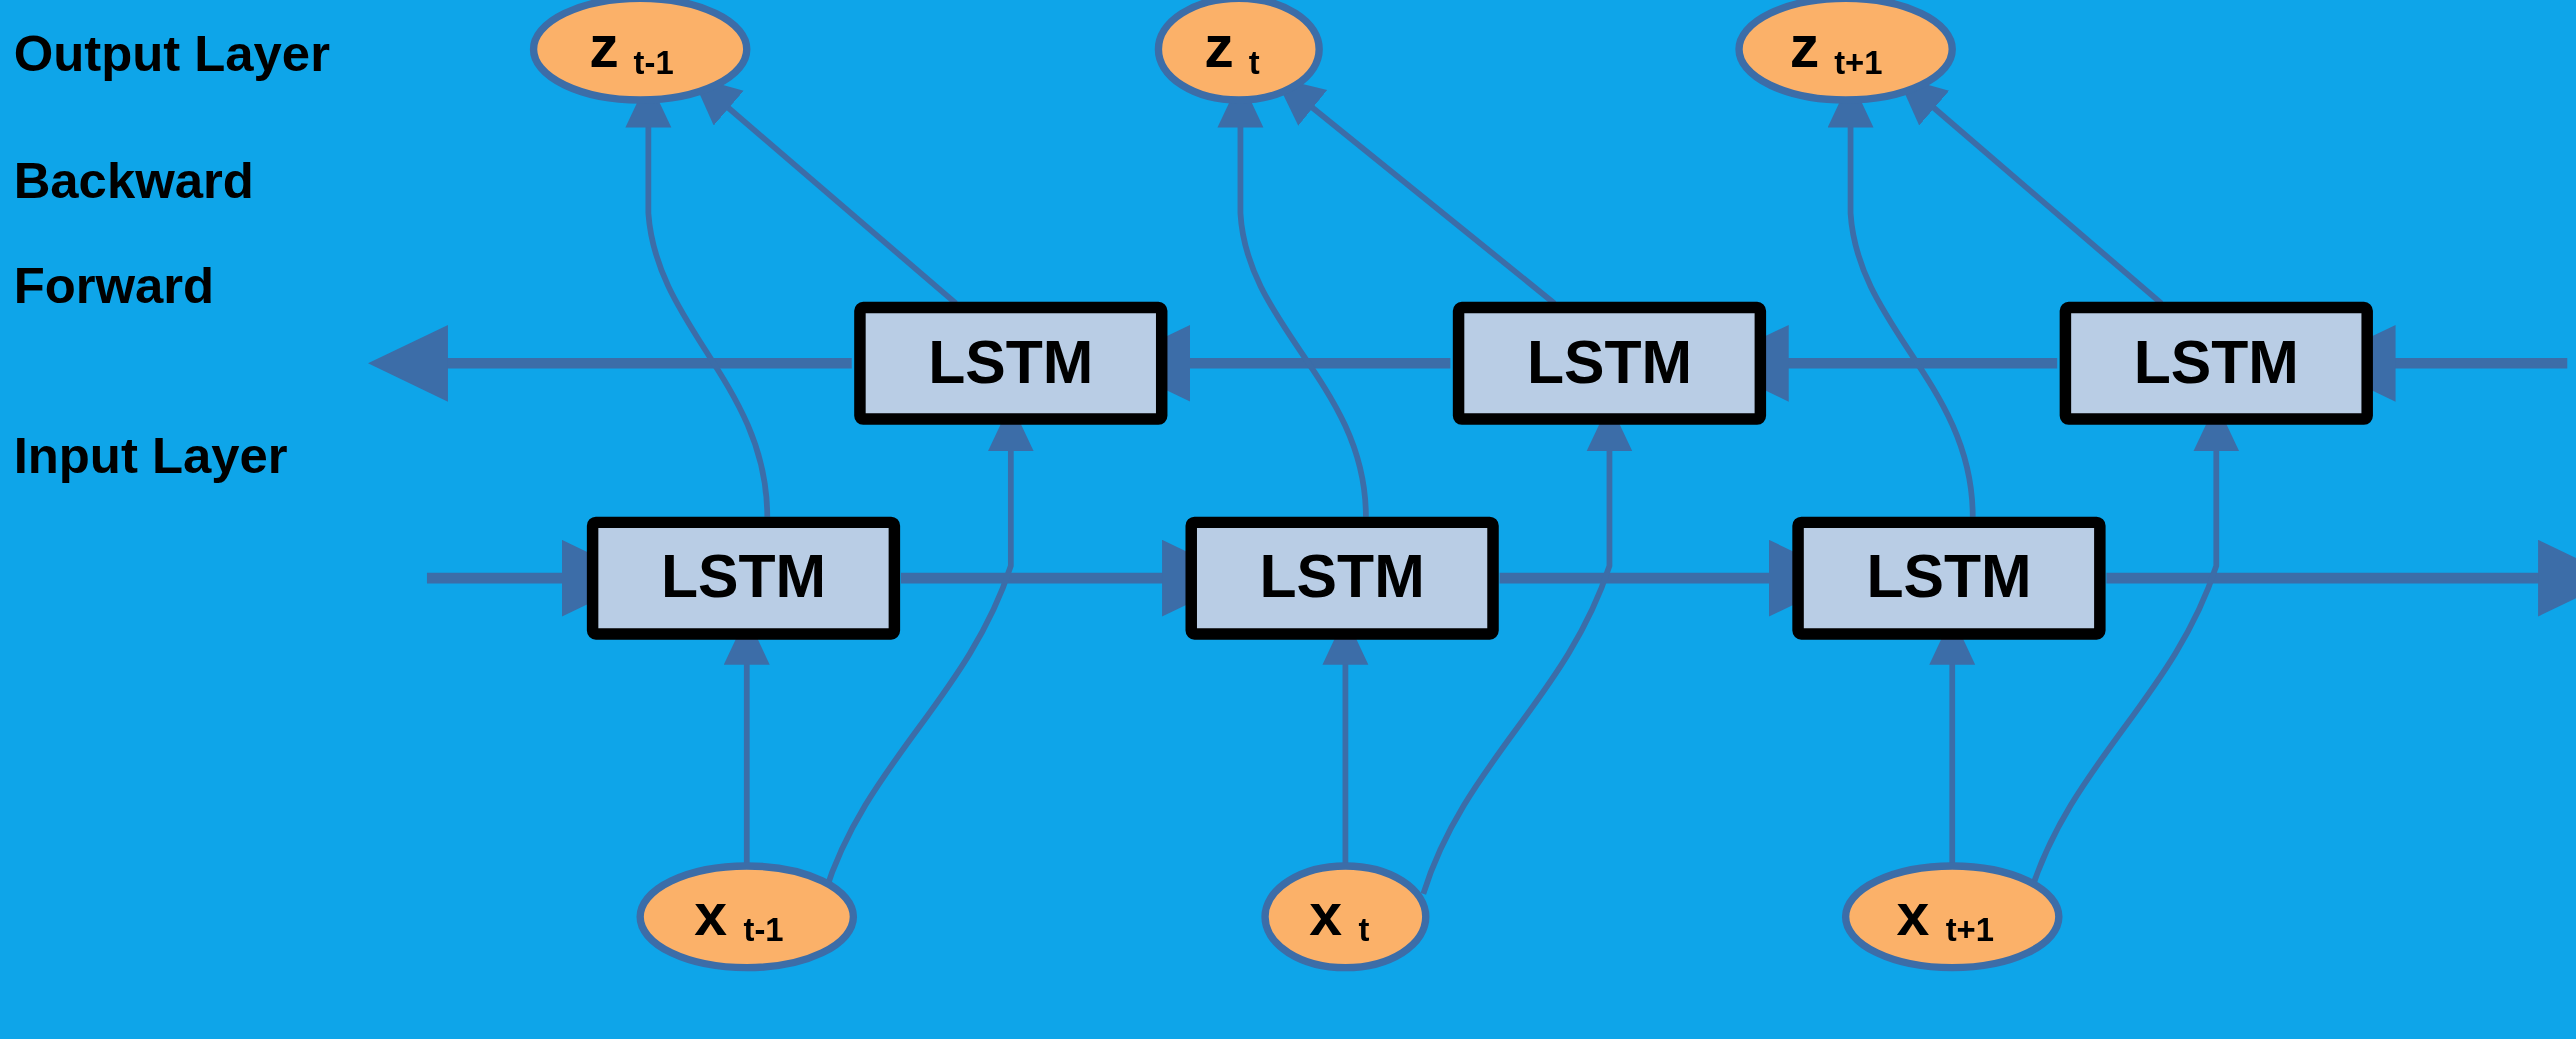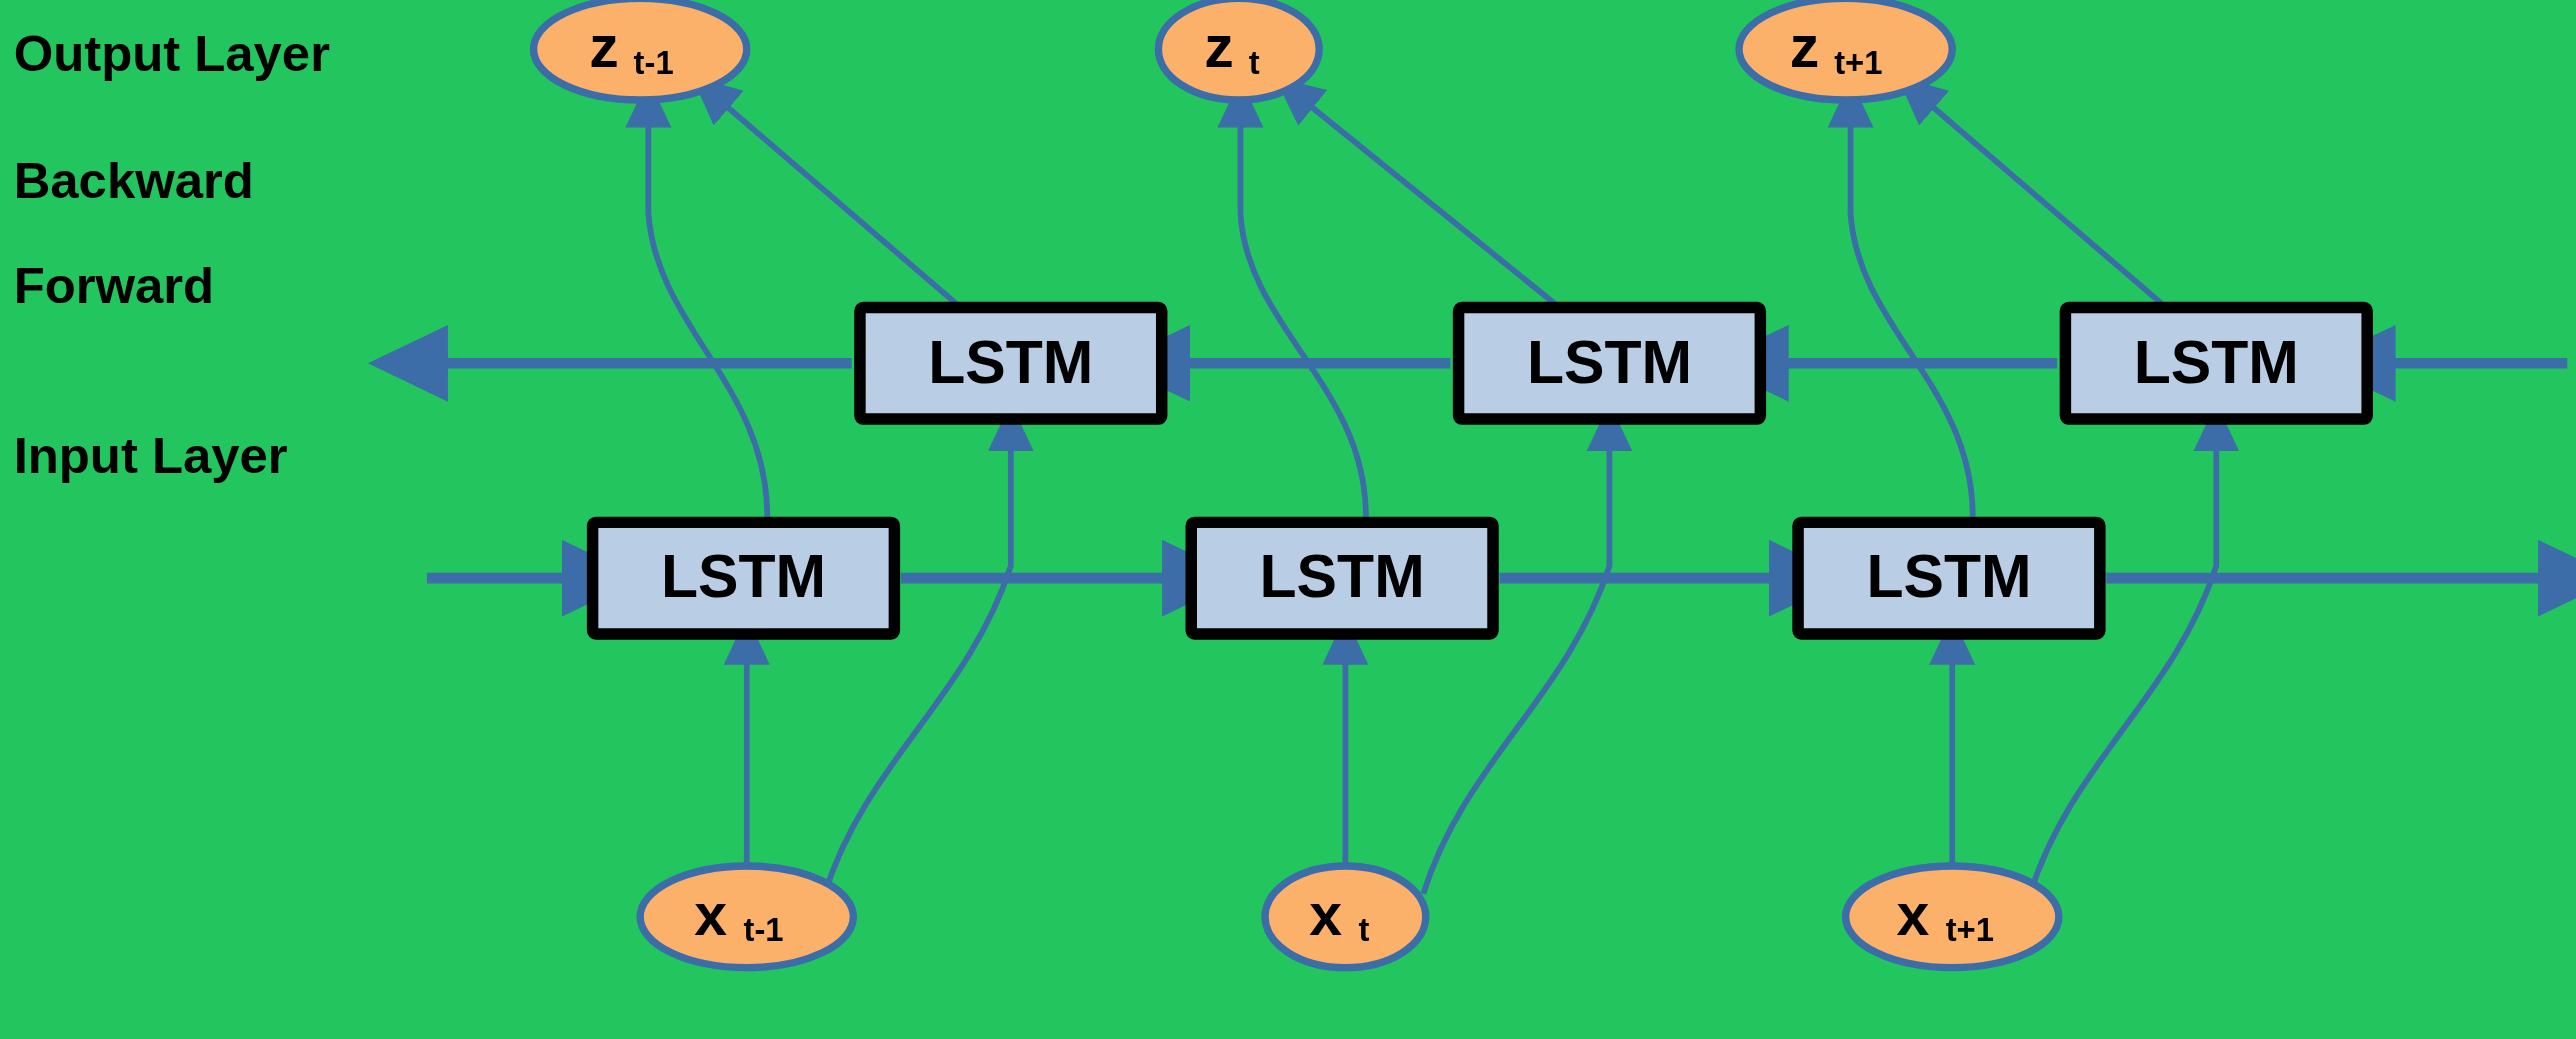--- a/index.html
+++ b/index.html
@@ -10,21 +10,21 @@
   body {
     width: 2576px;
     height: 1039px;
     font-family: "Liberation Sans", sans-serif;
     overflow: hidden;
   }
   #diagram-root {
     position: relative;
     width: 2576px;
     height: 1039px;
-    background: #22c55e;
+    background: #0ea5e9;
   }
   svg.canvas {
     position: absolute;
     top: 0;
     left: 0;
     width: 2576px;
     height: 1039px;
     display: block;
   }
   .row-label {

